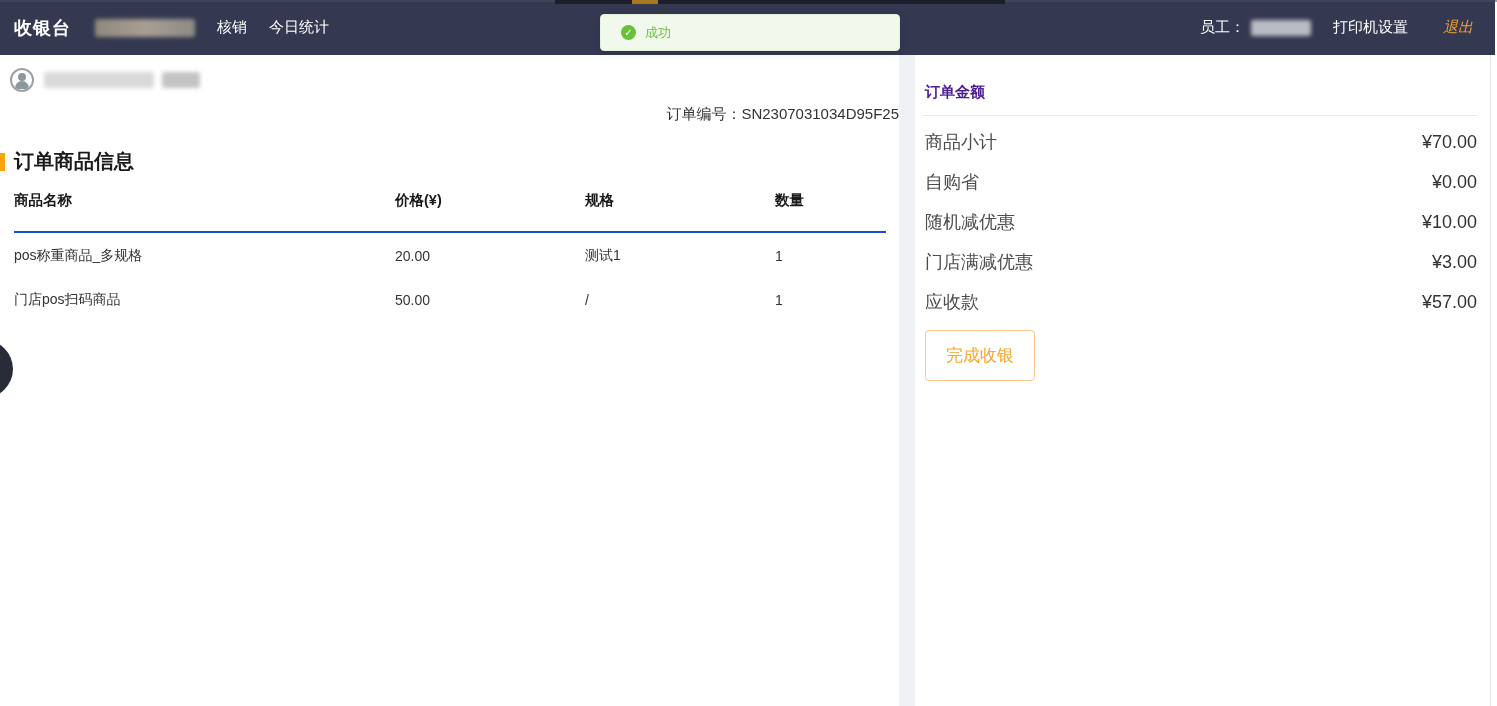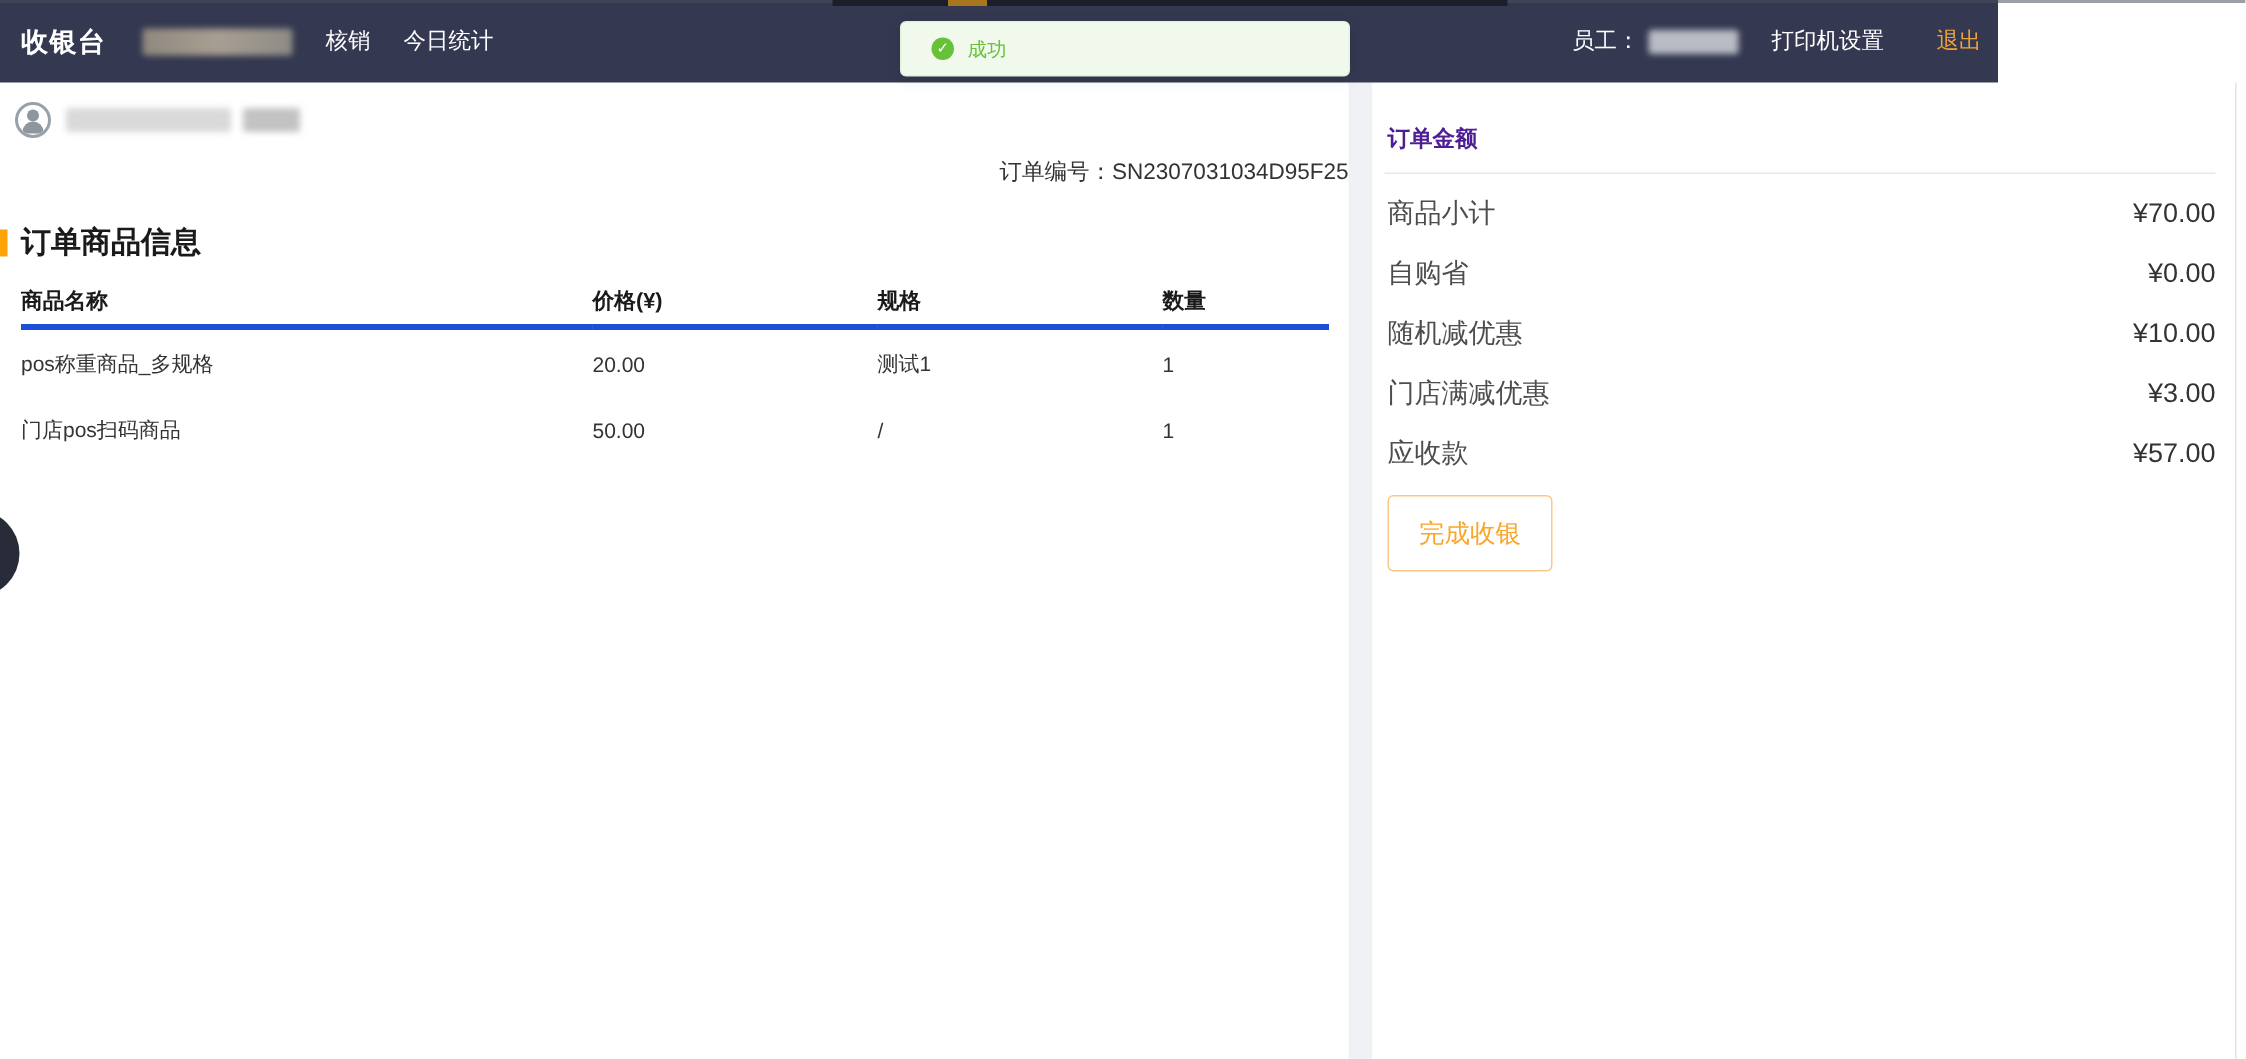--- a/index.html
+++ b/index.html
@@ -5,38 +5,38 @@
   * { margin:0; padding:0; box-sizing:border-box; }
   html,body { width:1497px; height:706px; }
   body {
     position:relative; overflow:hidden; background:#fff;
     font-family:"Liberation Sans","DejaVu Sans",sans-serif;
     color:#333;
   }
 
   
   .topbar {
-    position:absolute; top:0; left:0; width:1332px; height:55px;
+    position:absolute; top:0; left:0; width:1495px; height:55px;
     background:#343850; display:flex; align-items:center; color:#fff; z-index:5;
   }
   .brand { margin-left:14px; font-size:18px; font-weight:bold; letter-spacing:1px; cursor:pointer; }
   .store-blur {
     margin-left:24px; width:100px; height:18px; border-radius:2px;
     background:linear-gradient(90deg,#8f887d,#a89f92,#8d8b86);
     filter:blur(2px);
   }
   .nav-item { margin-left:22px; font-size:15px; cursor:pointer; }
-  .topbar-right { margin-left:auto; display:flex; align-items:center; padding-right:11px; }
+  .topbar-right { margin-left:auto; display:flex; align-items:center; padding-right:22px; }
   .employee-label { font-size:15px; }
   .employee-blur {
     margin-left:6px; width:60px; height:16px; border-radius:2px;
     background:#b9bcc4; filter:blur(2px);
   }
   .printer { margin-left:22px; font-size:15px; cursor:pointer; }
-  .logout { margin-left:35px; font-size:15px; color:#f0a33a; cursor:pointer; }
+  .logout { margin-left:35px; font-size:15px; color:#f0a33a; cursor:pointer;font-style:italic; }
 
   
   .top-line { position:absolute; top:0; left:0; width:1497px; height:2px; background:#4a4e5d; opacity:.55; z-index:6; }
   .top-strip { position:absolute; top:0; left:555px; width:450px; height:4px; background:#1c1f29; z-index:7; }
   .top-strip-orange { position:absolute; top:0; left:632px; width:26px; height:4px; background:#a8761f; z-index:8; }
 
   
   .toast {
     position:absolute; left:600px; top:14px; width:300px; height:37px; z-index:20;
     background:#f0f9eb; border:1px solid #e4f2dc; border-radius:4px;
@@ -73,21 +73,21 @@
   .orange-bar { width:5px; height:18px; background:#fca408; margin-right:9px; }
   .section-title-text { font-size:20px; font-weight:bold; color:#1a1a1a; }
 
   table.goods { margin:6px 0 0 14px; width:872px; border-collapse:collapse; table-layout:fixed; }
   table.goods col.c-name  { width:381px; }
   table.goods col.c-price { width:190px; }
   table.goods col.c-spec  { width:190px; }
   table.goods col.c-qty   { width:111px; }
   table.goods th {
     text-align:left; font-size:14.5px; font-weight:bold; color:#1a1a1a;
-    padding:10px 0 6px 0; border-bottom:4px solid #1d4ed8;
+    padding:10px 0 21px 0; border-bottom:2px solid #1d4ed8;
   }
   table.goods td { font-size:14px; color:#333; padding:14px 0 12px 0; }
 
   
   .summary-title { padding:28px 10px 13px 10px; font-size:15px; font-weight:bold; color:#4c1d95; }
   .summary-divider { height:1px; background:#e7e7e7; margin:0 20px 0 8px; }
   .summary-rows { padding-top:6px; }
   .summary-row {
     display:flex; justify-content:space-between; align-items:center;
     padding:8px 20px 8px 10px; font-size:18px;

